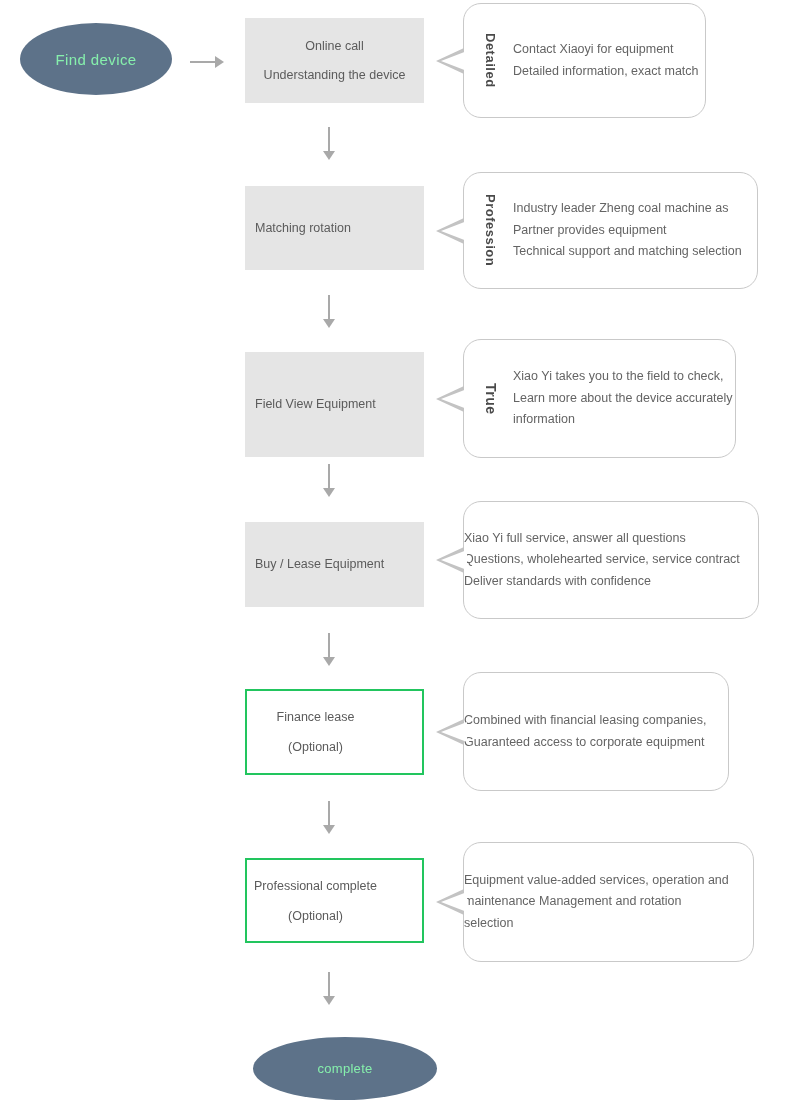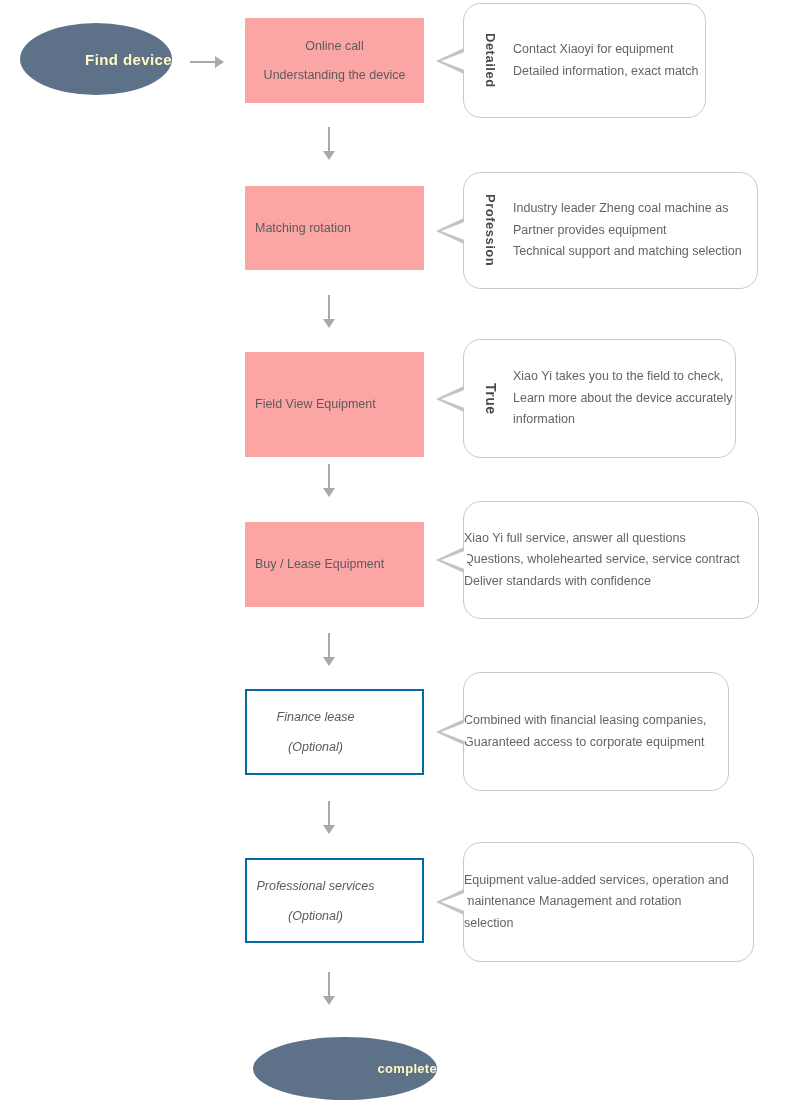--- a/index.html
+++ b/index.html
@@ -3,33 +3,33 @@
 <meta charset="utf-8">
 <style>
   html,body{margin:0;padding:0;background:#ffffff;}
   .canvas{
     position:relative;width:800px;height:1118px;background:#ffffff;overflow:hidden;
     font-family:"Liberation Sans","DejaVu Sans",sans-serif;
   }
   
   .ellipse{
     position:absolute;background:#5d7289;border-radius:50%;
-    display:flex;align-items:center;justify-content:flex-end;
-    color:#fef9c3;font-weight:bold;
+    display:flex;align-items:center;justify-content:center;
+    color:#86efac;font-weight:normal;
   }
   .ellipse.start{left:20px;top:23px;width:152px;height:72px;font-size:15px;letter-spacing:.4px;}
   .ellipse.end{left:253px;top:1037px;width:184px;height:63px;font-size:13px;letter-spacing:.3px;}
   
   .box{
     position:absolute;left:245px;width:179px;box-sizing:border-box;
     display:flex;flex-direction:column;justify-content:center;
     color:#5b5b5b;font-size:12.5px;line-height:29px;
   }
-  .box.filled{background:#fca5a5;}
-  .box.outlined{background:#ffffff;border:2px solid #0369a1;font-style:italic;}
+  .box.filled{background:#e5e5e5;}
+  .box.outlined{background:#ffffff;border:2px solid #22c55e;}
   .box.align-center{align-items:center;text-align:center;}
   .box.align-left{align-items:flex-start;padding-left:10px;text-align:left;}
   .box.align-offset{align-items:center;text-align:center;padding-right:38px;}
   .box .bline{white-space:nowrap;}
   
   .bubble{
     position:absolute;left:463px;background:#ffffff;border:1.5px solid #c9c9c9;
     border-radius:18px;box-sizing:border-box;
     display:flex;align-items:center;
   }
@@ -152,21 +152,21 @@
       <div class="tline">Combined with financial leasing companies,</div>
       <div class="tline">Guaranteed access to corporate equipment</div>
     </div>
   </div>
   <div class="arrow-down" style="left:323px;top:801px;">
     <div class="shaft"></div>
     <div class="head"></div>
   </div>
 
   <div class="box outlined align-offset" style="top:858px;height:85px;line-height:30px;">
-    <div class="bline">Professional services</div>
+    <div class="bline">Professional complete</div>
     <div class="bline">(Optional)</div>
   </div>
   <div class="bubble" style="top:842px;width:291px;height:120px;">
     <div class="btext no-label">
       <div class="tline">Equipment value-added services, operation and</div>
       <div class="tline">maintenance Management and rotation</div>
       <div class="tline">selection</div>
     </div>
   </div>
   <div class="arrow-down" style="left:323px;top:972px;">

